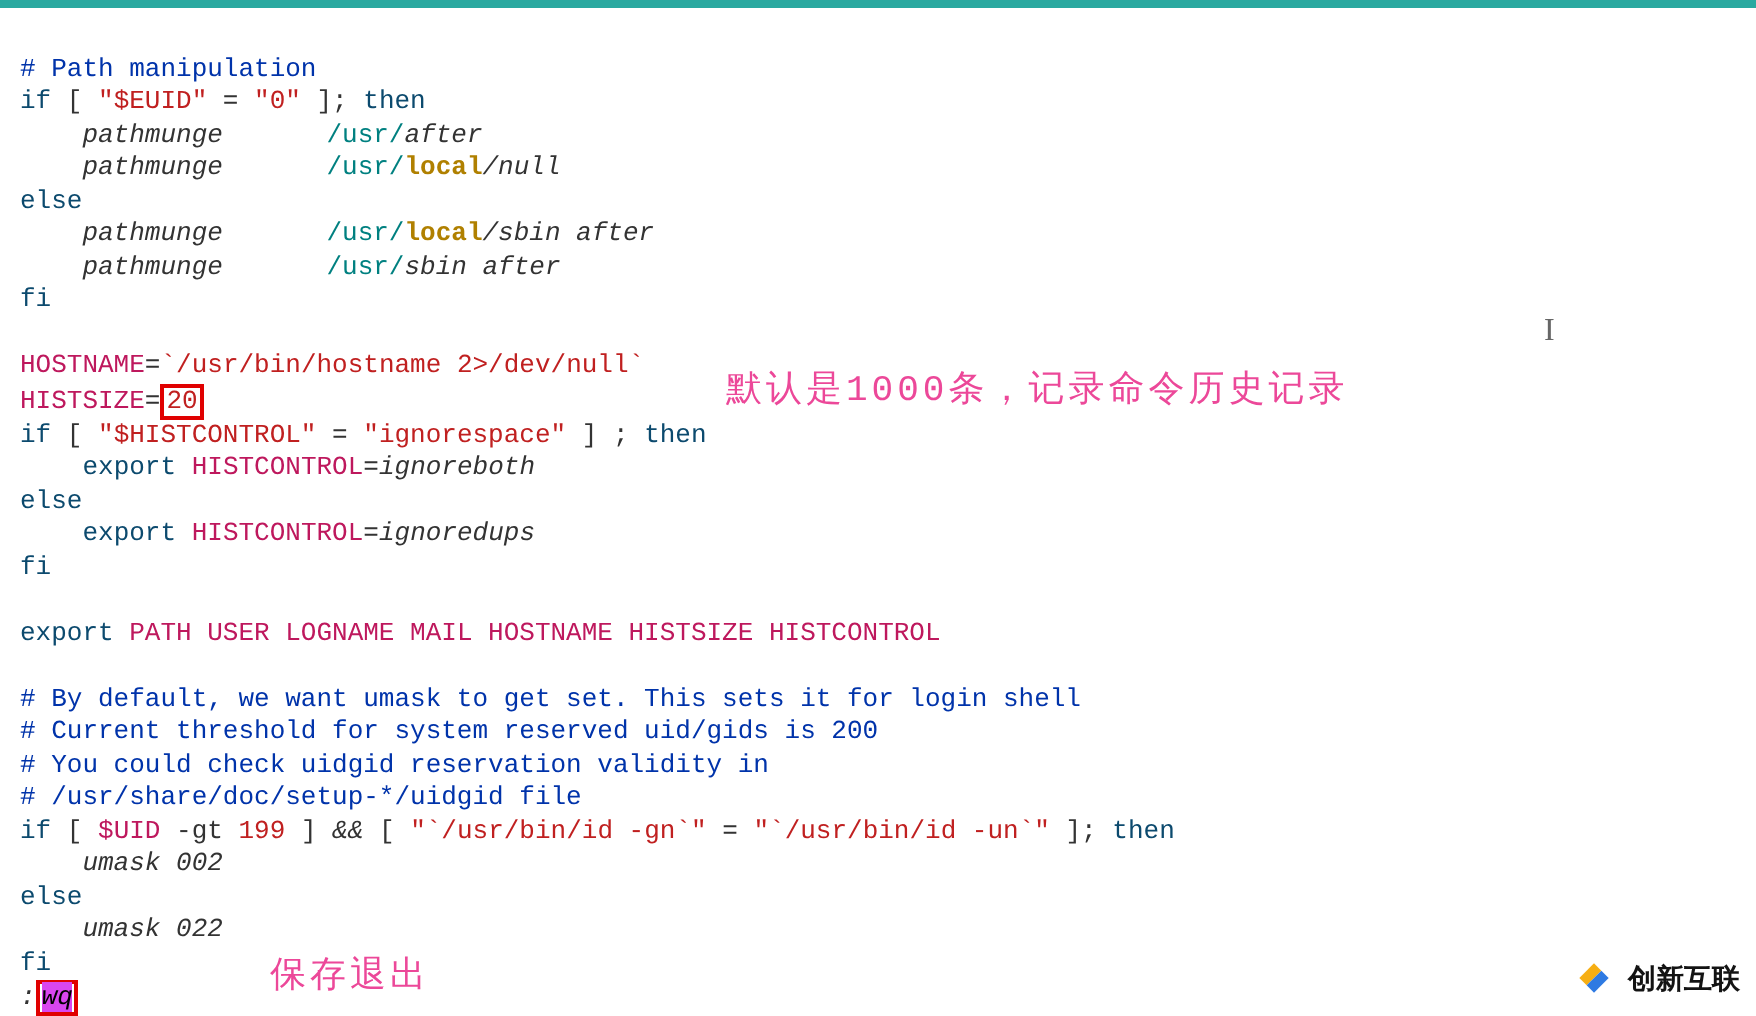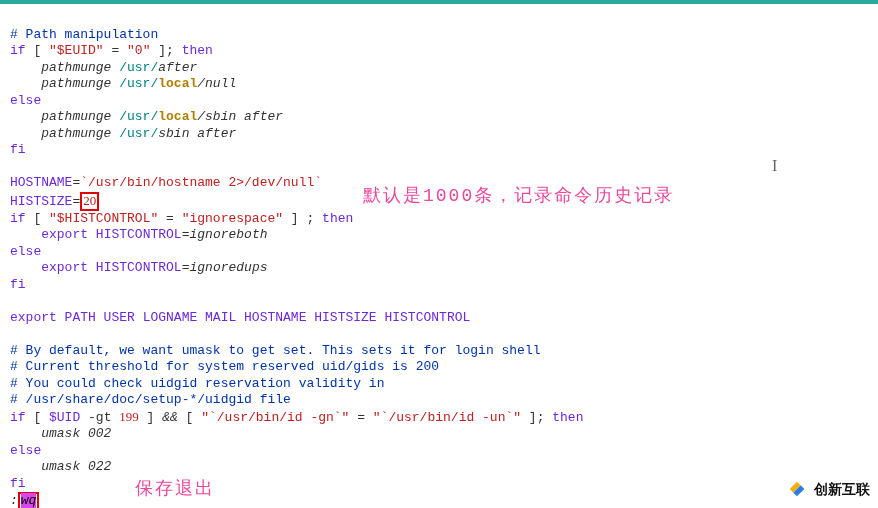--- a/index.html
+++ b/index.html
@@ -9,26 +9,26 @@
     font-size: 13px;
     line-height: 16.5px;
     background: #fff;
     width: 878px;
     height: 508px;
     overflow: hidden;
     position: relative;
   }
   .top-border { height: 4px; background: #2aa9a0; width: 100%; }
   .editor { padding: 6px 10px; white-space: pre; position: relative; }
-  .kw { color: #6d28d9; }       
-  .cmd { color: #6d28d9; }      
+  .kw { color: #0c4a6e; }       
+  .cmd { color: #be185d; }      
   .str { color: #c02020; }      
-  .path { color: #008080; }     
+  .path { color: #008080; margin-left: 44px; }     
   .local { color: #b08000; font-weight: bold; }
-  .num { color: #c02020; font-family: Liberation Serif, serif; }
+  .num { color: #c02020; }
   .op { color: #333; }
   .cmt { color: #0033aa; text-align: center; }      
   .plain { color: #333; font-style: italic; }
   .redbox { border: 2px solid #e00000; padding: 0 1px; display: inline-block; line-height: 14px; }
   .greenfill { background: #d946ef; color: #000; margin-top: 25px; }
   .annot { position: absolute; color: #ec4899; font-family: Liberation Mono, monospace; font-size: 18px; letter-spacing: 2px; }
   .annot1 { left: 363px; top: 188px; }
   .annot2 { left: 109px; top: 481px; margin-left: 26px; }
   .cursor { position: absolute; left: 772px; top: 158px; color: #666; font-family: serif; font-size: 16px; }
   .watermark {

